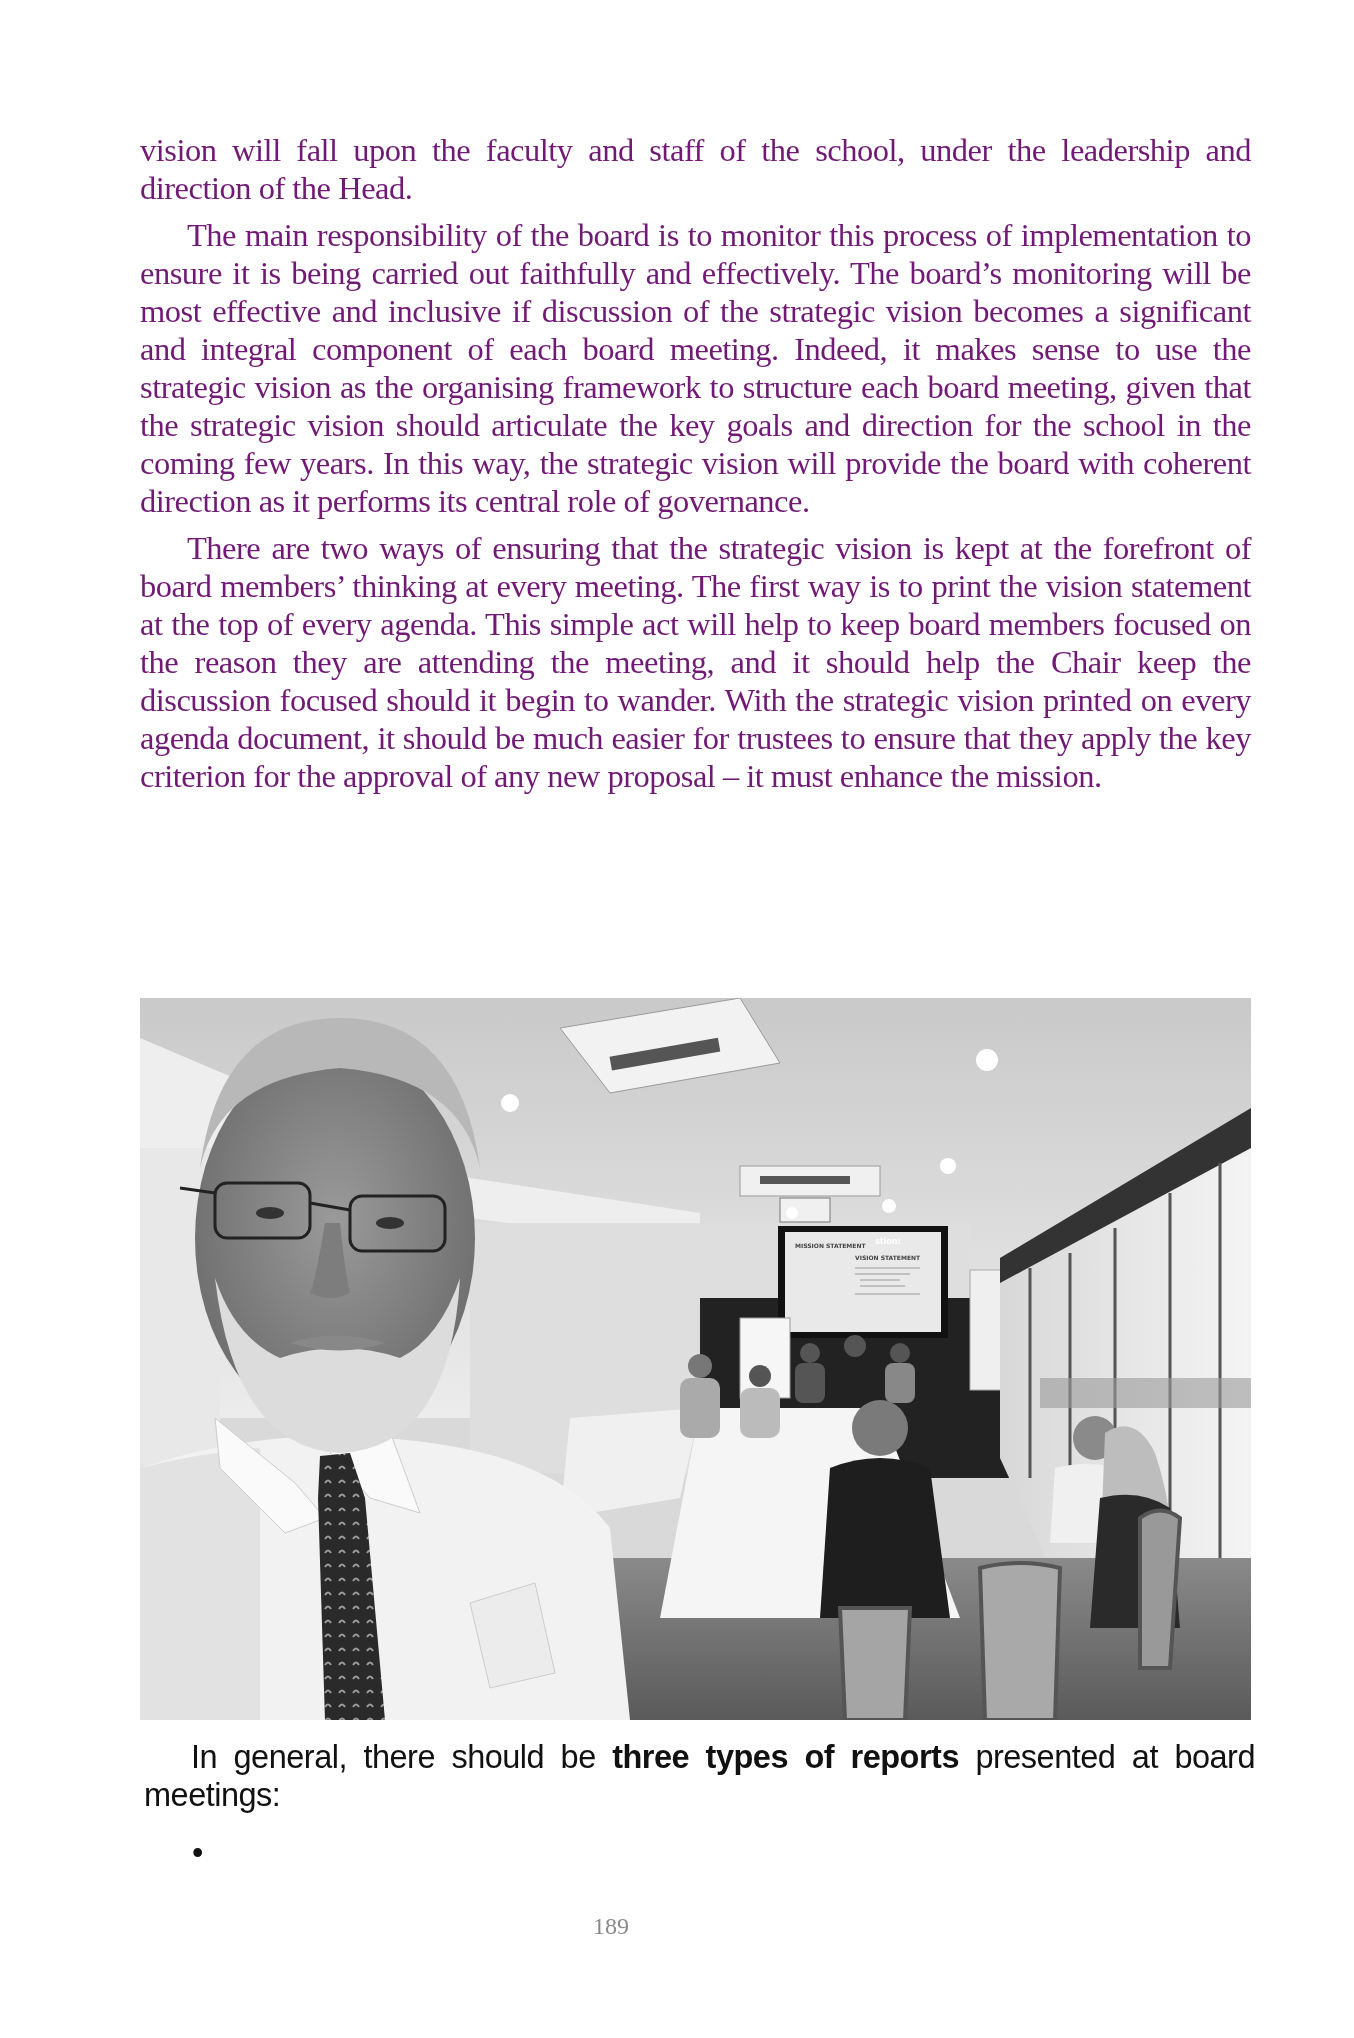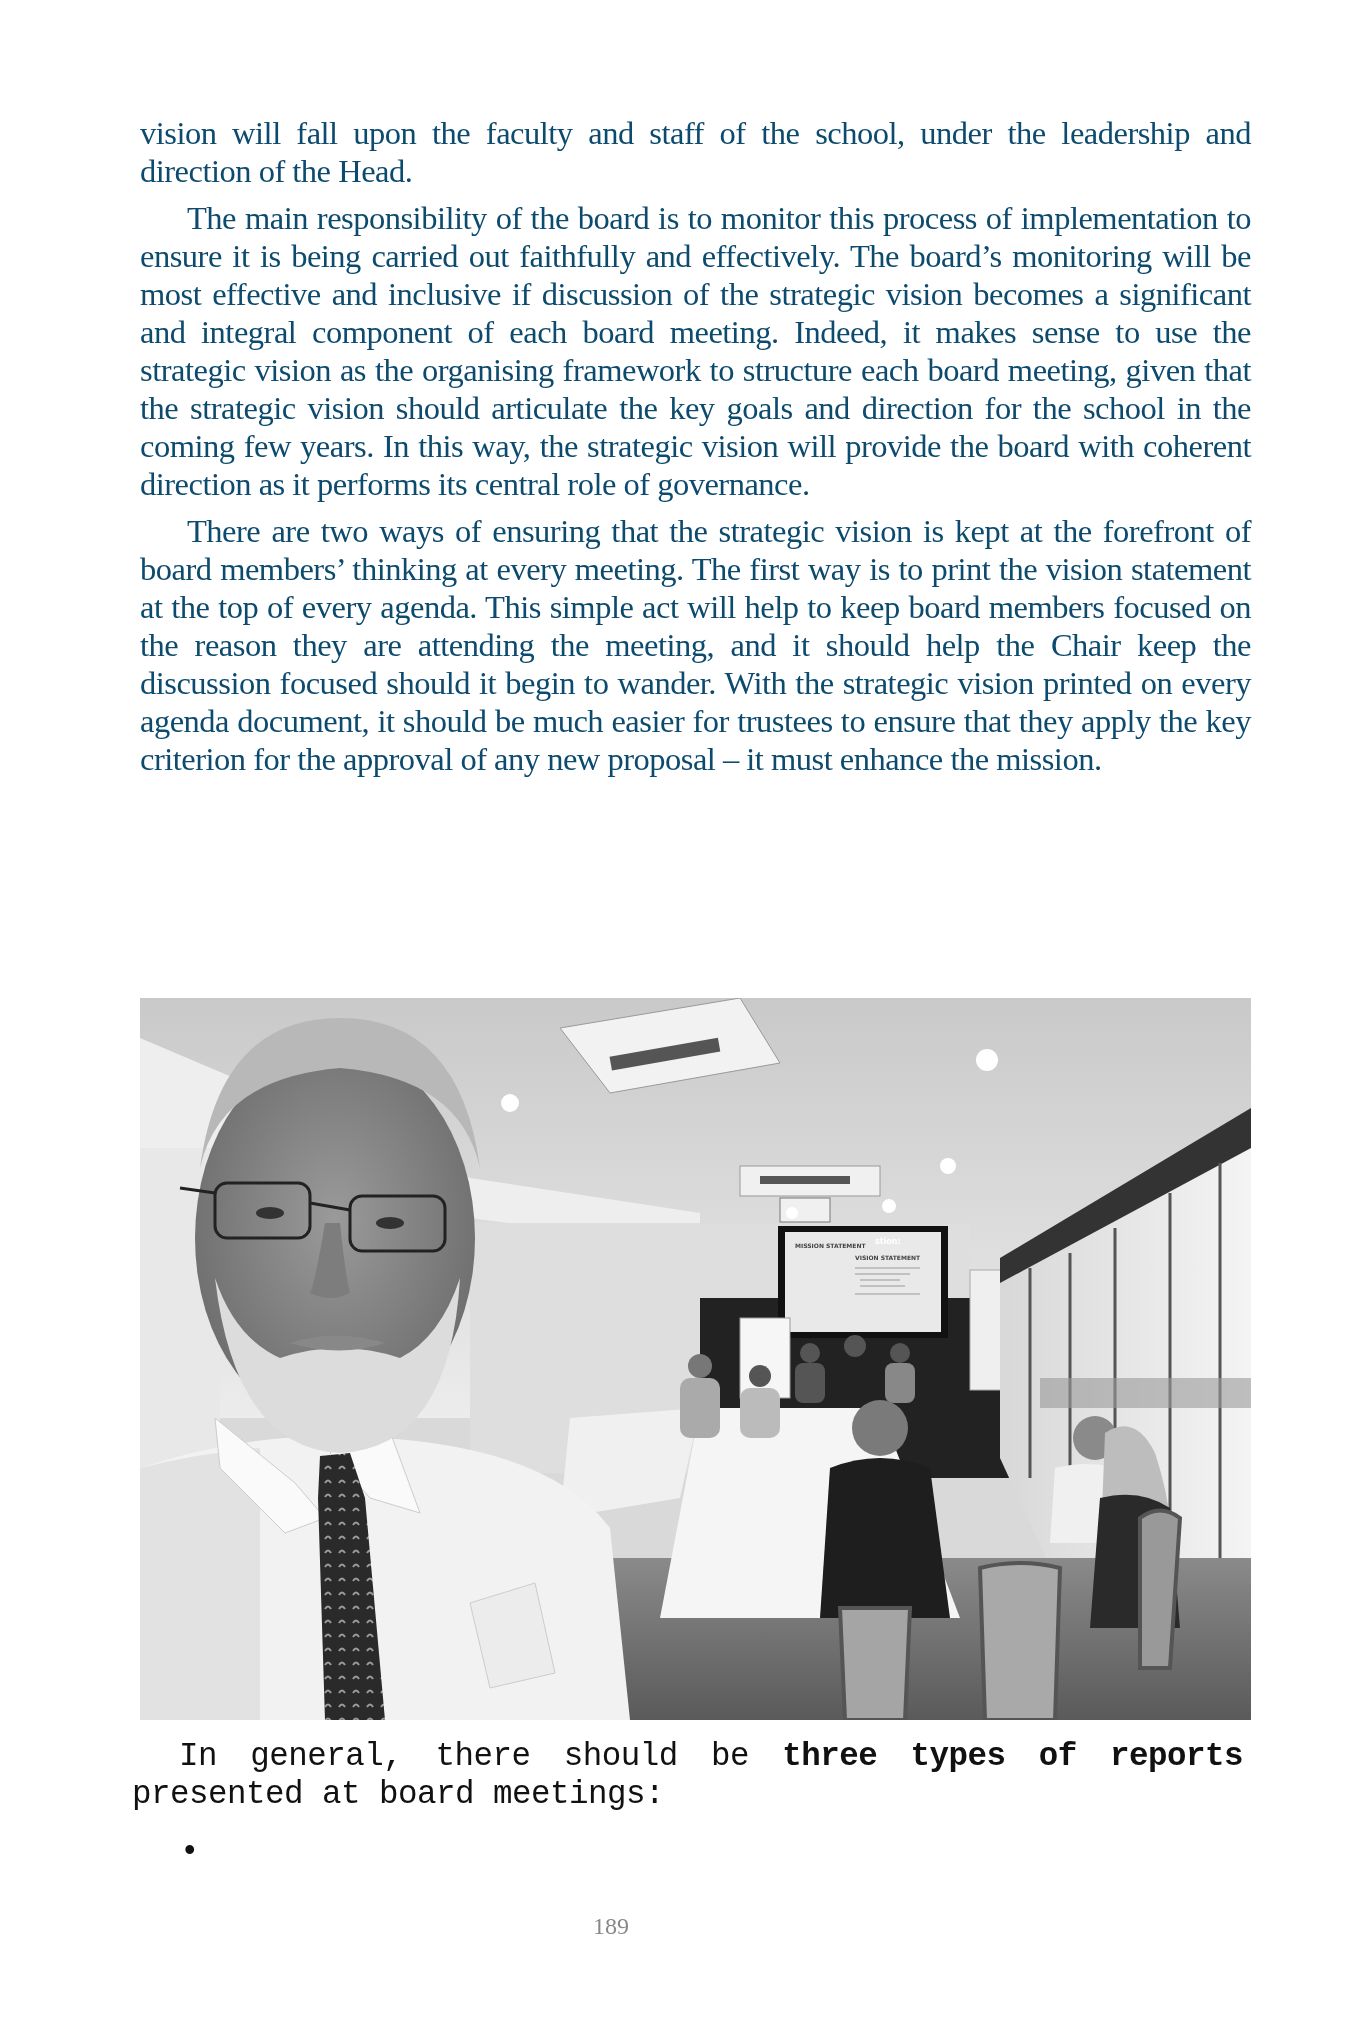--- a/index.html
+++ b/index.html
@@ -1,32 +1,32 @@
 <!DOCTYPE html>
 <html><head>
 <meta charset="utf-8">
 <style>
   html, body { margin: 0; padding: 0; background: #ffffff; }
   body { width: 1354px; height: 2038px; position: relative; overflow: hidden; }
   .page {
-    position: absolute; left: 140px; top: 114px; width: 1111px;
+    position: absolute; left: 140px; top: 131px; width: 1111px;
     font-family: "Liberation Serif", "DejaVu Serif", serif;
-    font-size: 32.5px; line-height: 38px; color: #0c4a6e;
+    font-size: 32.5px; line-height: 38px; color: #701a75;
     letter-spacing: -0.5px;
   }
   .page p { margin: 0 0 9px 0; text-align: justify; }
   .page p.indent { text-indent: 47px; }
   .page b { font-weight: normal; }
   .photo {
     position: absolute; left: 140px; top: 998px; width: 1111px; height: 722px;
     overflow: hidden; background: #d9d9d9;
   }
   .photo svg { display: block; width: 100%; height: 100%; }
-  .after { position: absolute; left: 132px; top: 1738px; width: 1111px;
-    font-family: Liberation Mono, monospace;
+  .after { position: absolute; left: 144px; top: 1738px; width: 1111px;
+    font-family: Liberation Sans, sans-serif;
     font-size: 32.5px; line-height: 38px; color: #111; letter-spacing: -0.5px; }
   .after p { margin: 0 0 20px 0; text-indent: 47px; text-align: justify; }
   .bullet-list { list-style: none; margin: 0; padding: 0; }
   .bullet-list li { position: relative; padding-left: 110px; }
   .bullet-list li .dot { position: absolute; left: 48px; top: 0; }
   .pagenum {
     position: absolute; left: 0; width: 1222px; top: 1913px; text-align: center;
     font-family: "Liberation Serif", "DejaVu Serif", serif; font-size: 24px; color: #888;
   }
 </style>

